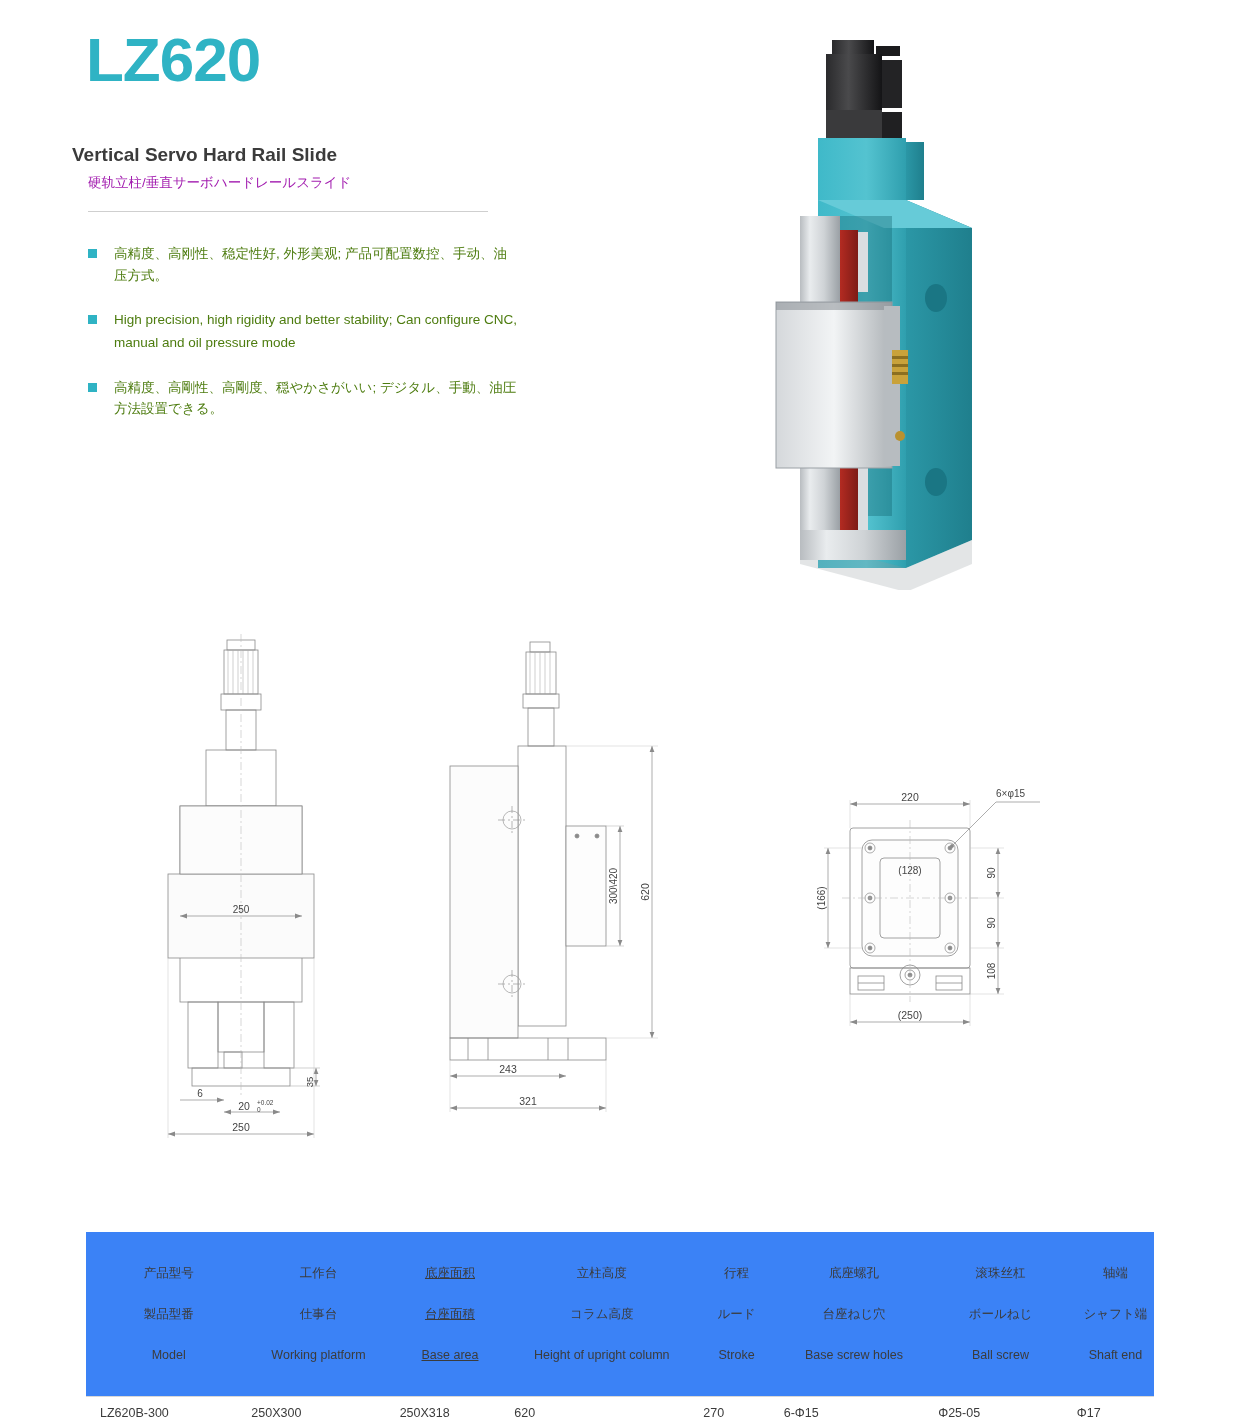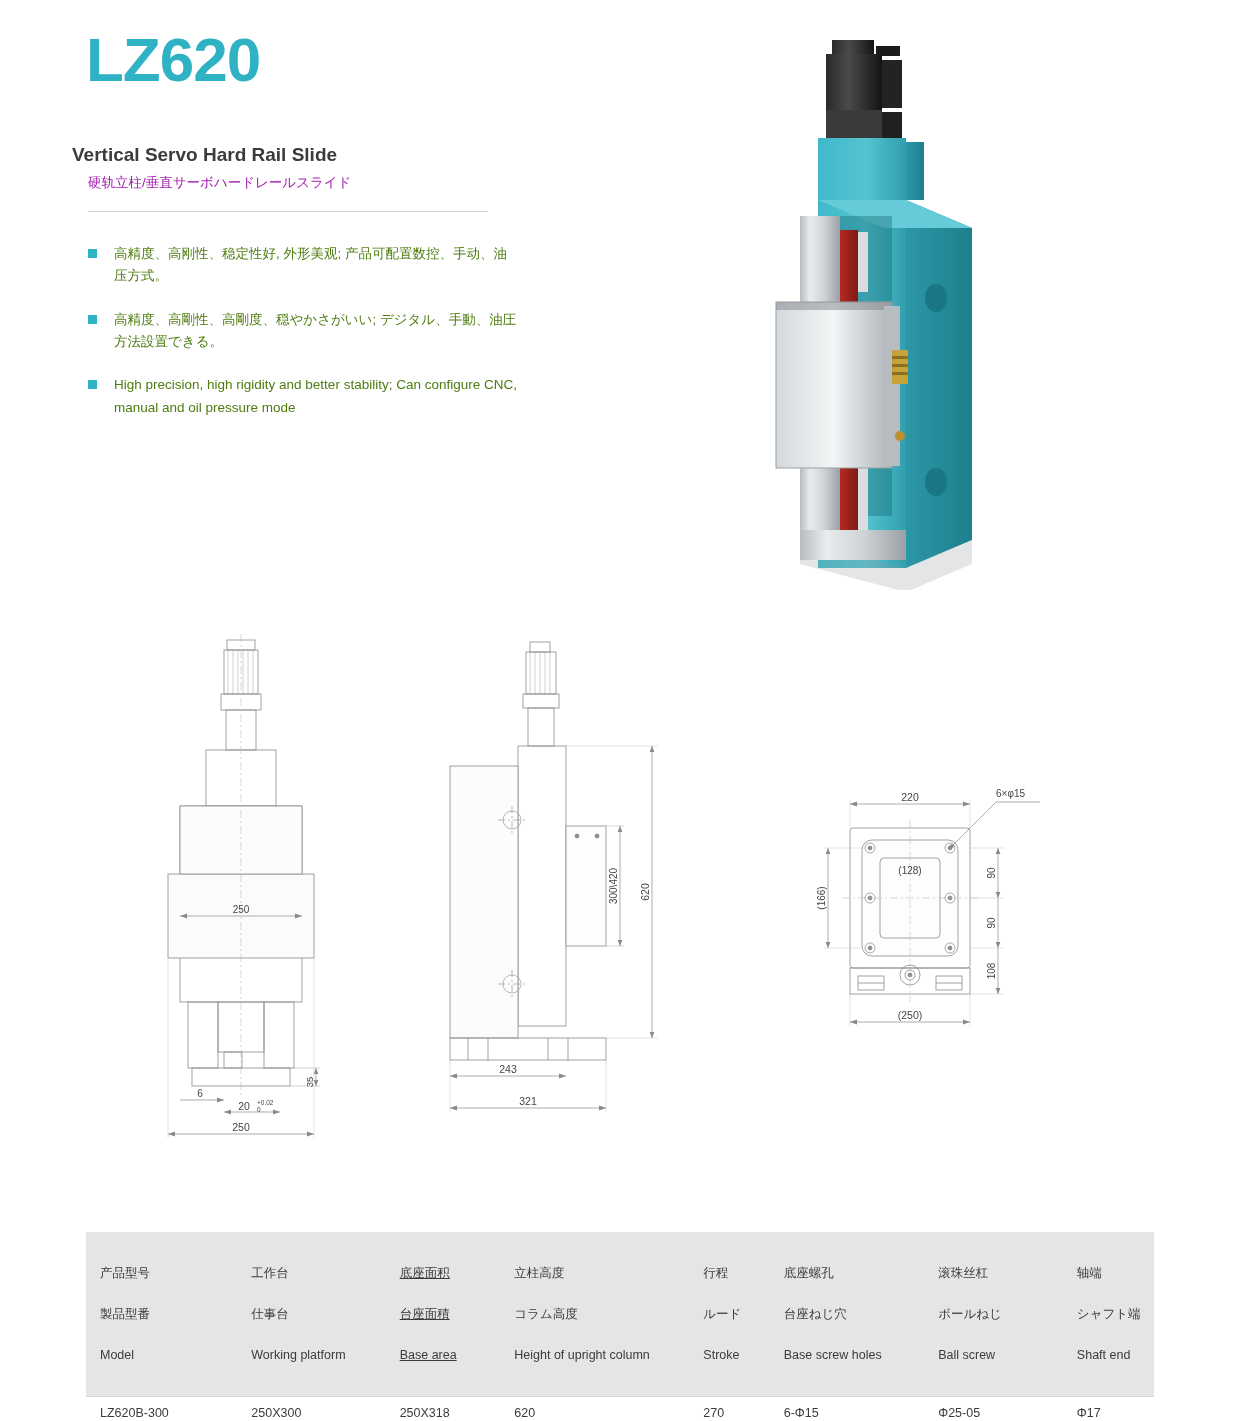--- a/index.html
+++ b/index.html
@@ -111,22 +111,22 @@
   .spec-table {
     position: absolute;
     left: 86px;
     top: 1232px;
     width: 1068px;
     border-collapse: collapse;
     font-size: 12.5px;
     color: #3b3b3b;
   }
   .spec-table thead th {
-    background: #e5e5e5;
-    text-align: left;
+    background: #3b82f6;
+    text-align: center;
     font-weight: normal;
     padding: 10px 0 10px 14px;
     vertical-align: top;
     line-height: 1.65;
     border: none;
     white-space: pre-line;
   }
   .spec-table tbody td {
     padding: 9px 0 9px 14px;
     border-bottom: 1px solid #d8d8d8;
@@ -158,27 +158,27 @@
   <div class="title">LZ620</div>
   <div class="subtitle-en">Vertical Servo Hard Rail Slide</div>
   <div class="subtitle-cj">硬轨立柱/垂直サーボハードレールスライド</div>
   <div class="rule"></div>
 
   <div class="features">
     <div class="feature">
       <span class="bullet"></span>
       <span>高精度、高刚性、稳定性好, 外形美观; 产品可配置数控、手动、油压方式。</span>
     </div>
+    <div class="feature en">
+      <span class="bullet"></span>
+      <span>High precision, high rigidity and better stability; Can configure CNC, manual and oil pressure mode</span>
+    </div>
     <div class="feature">
       <span class="bullet"></span>
       <span>高精度、高剛性、高剛度、穏やかさがいい; デジタル、手動、油圧方法設置できる。</span>
-    </div>
-    <div class="feature en">
-      <span class="bullet"></span>
-      <span>High precision, high rigidity and better stability; Can configure CNC, manual and oil pressure mode</span>
     </div>
   </div>
 
   <div class="product-photo">
     <svg width="330" height="570" viewBox="0 0 330 570">
       <defs>
         <linearGradient id="teal" x1="0" y1="0" x2="1" y2="0">
           <stop offset="0%" stop-color="#3fb9c9"></stop>
           <stop offset="55%" stop-color="#54c3d0"></stop>
           <stop offset="100%" stop-color="#2f9fae"></stop>

